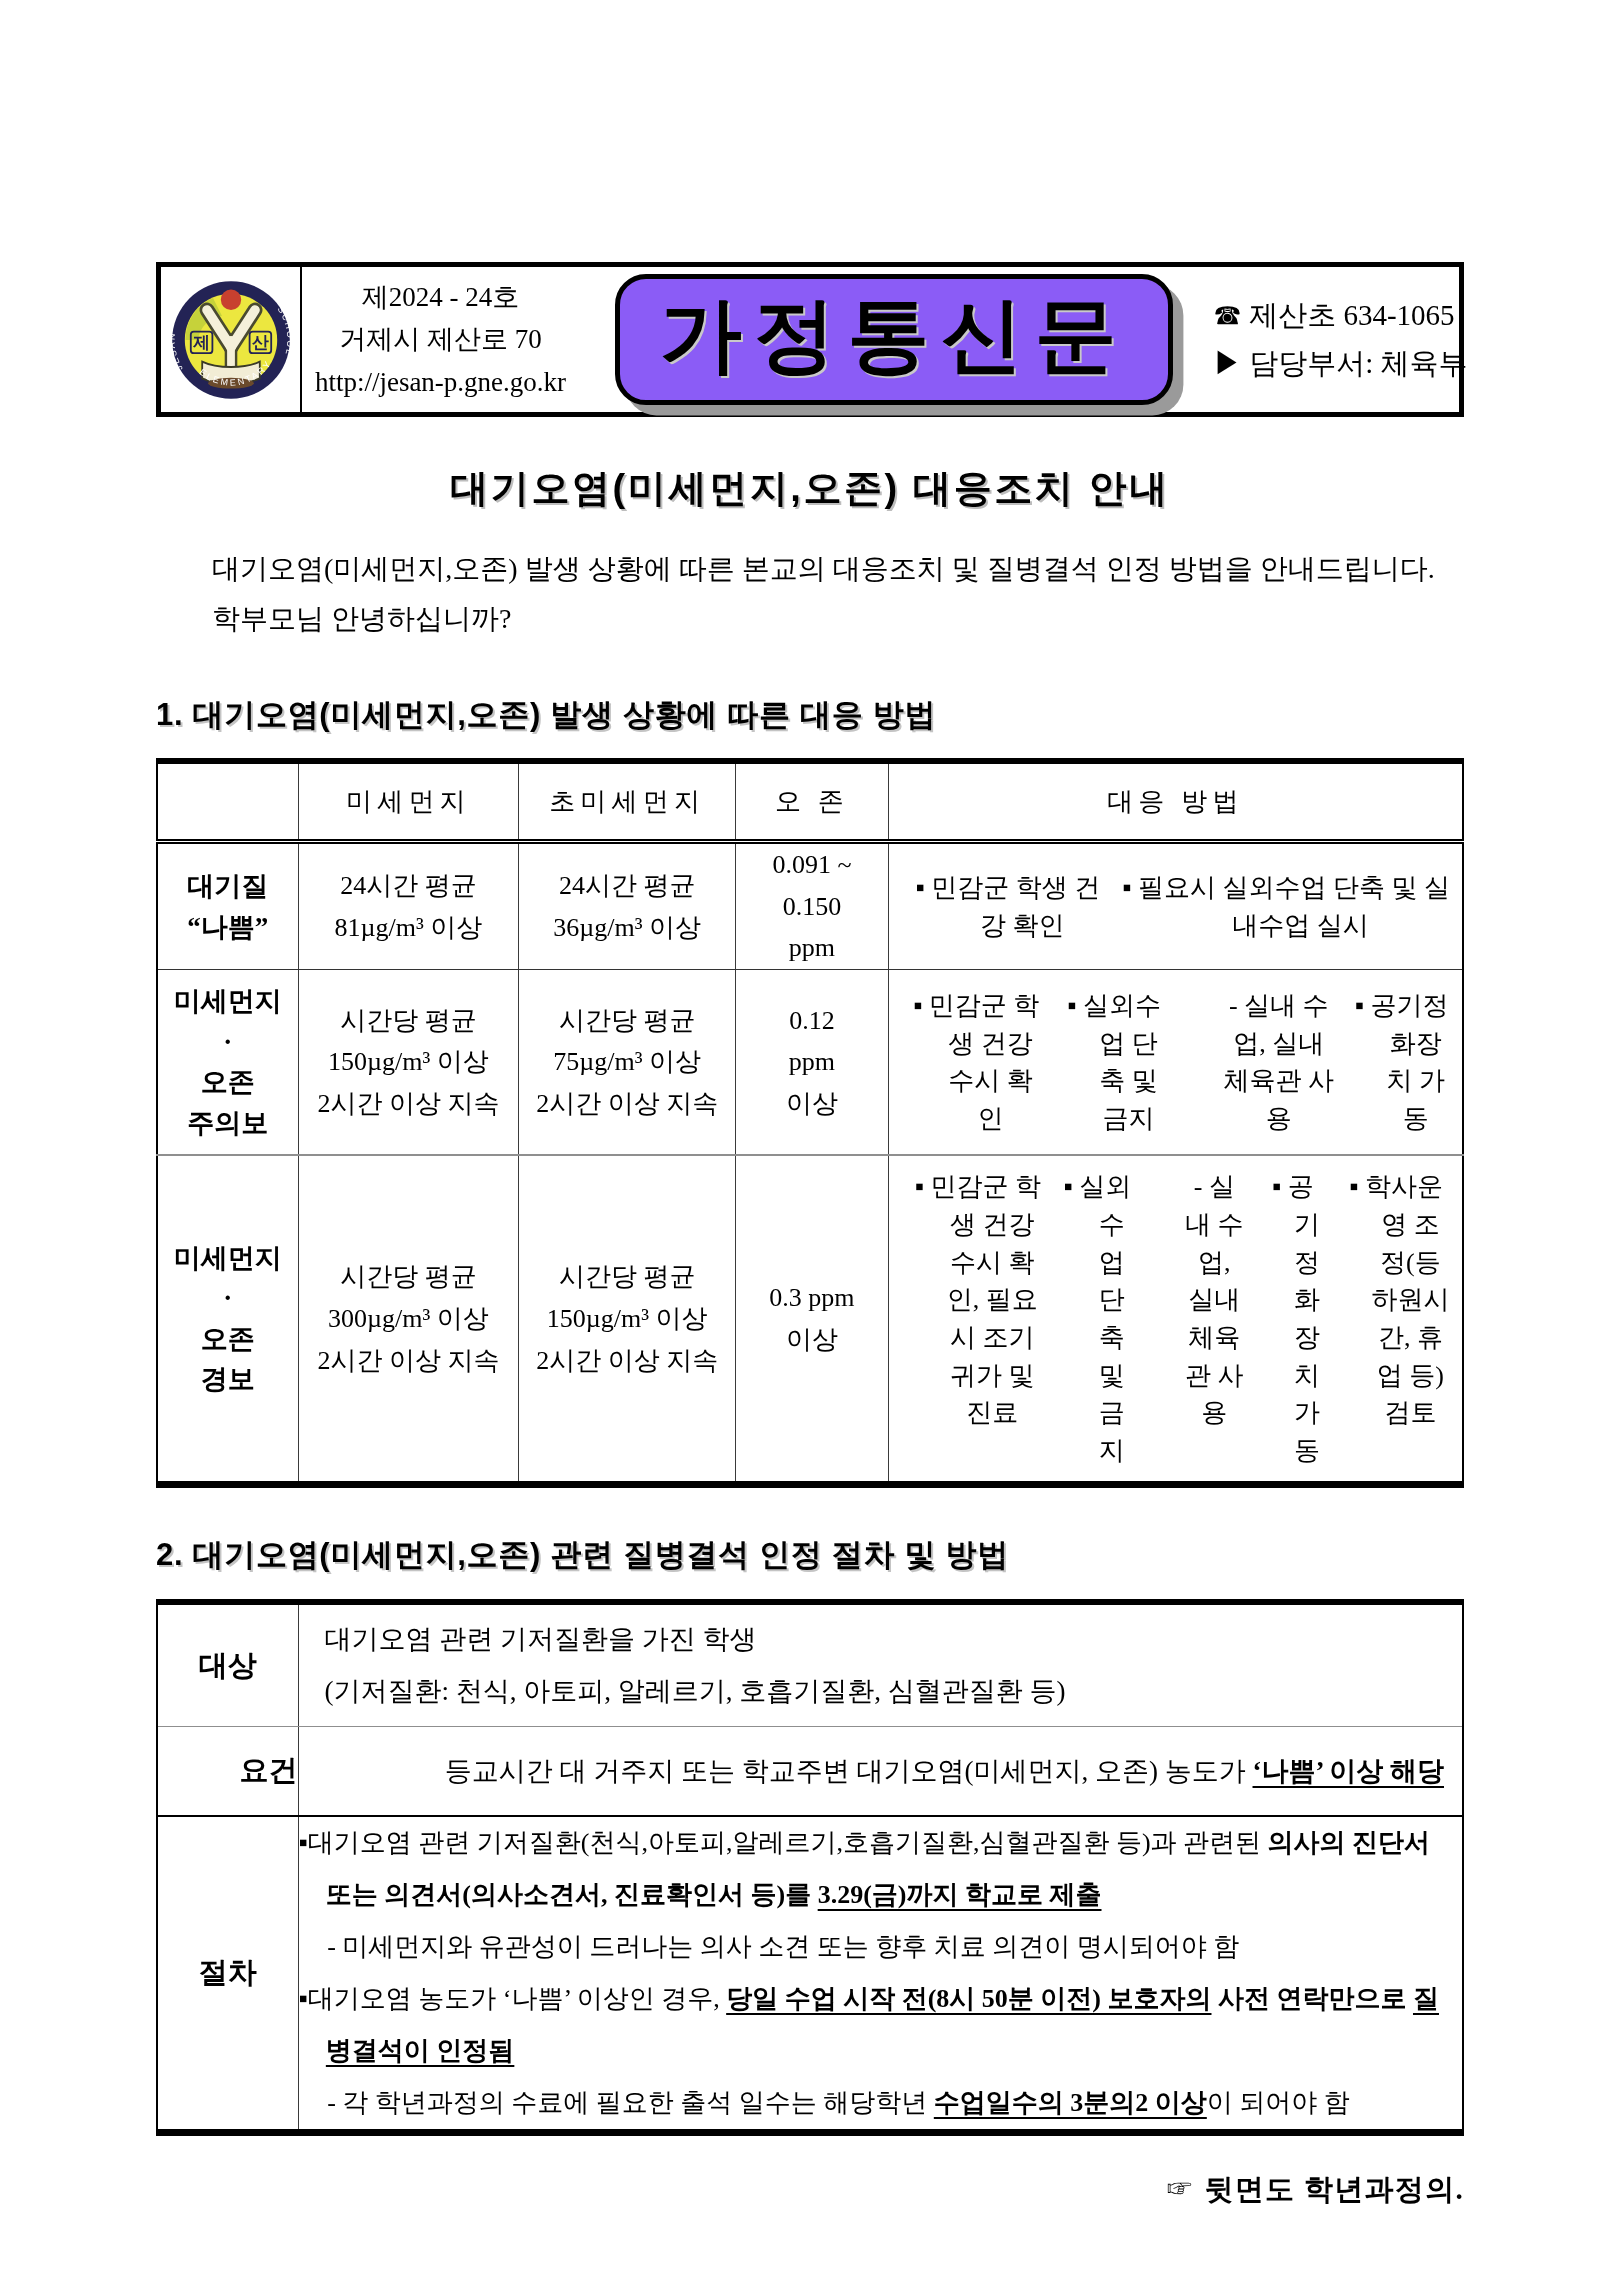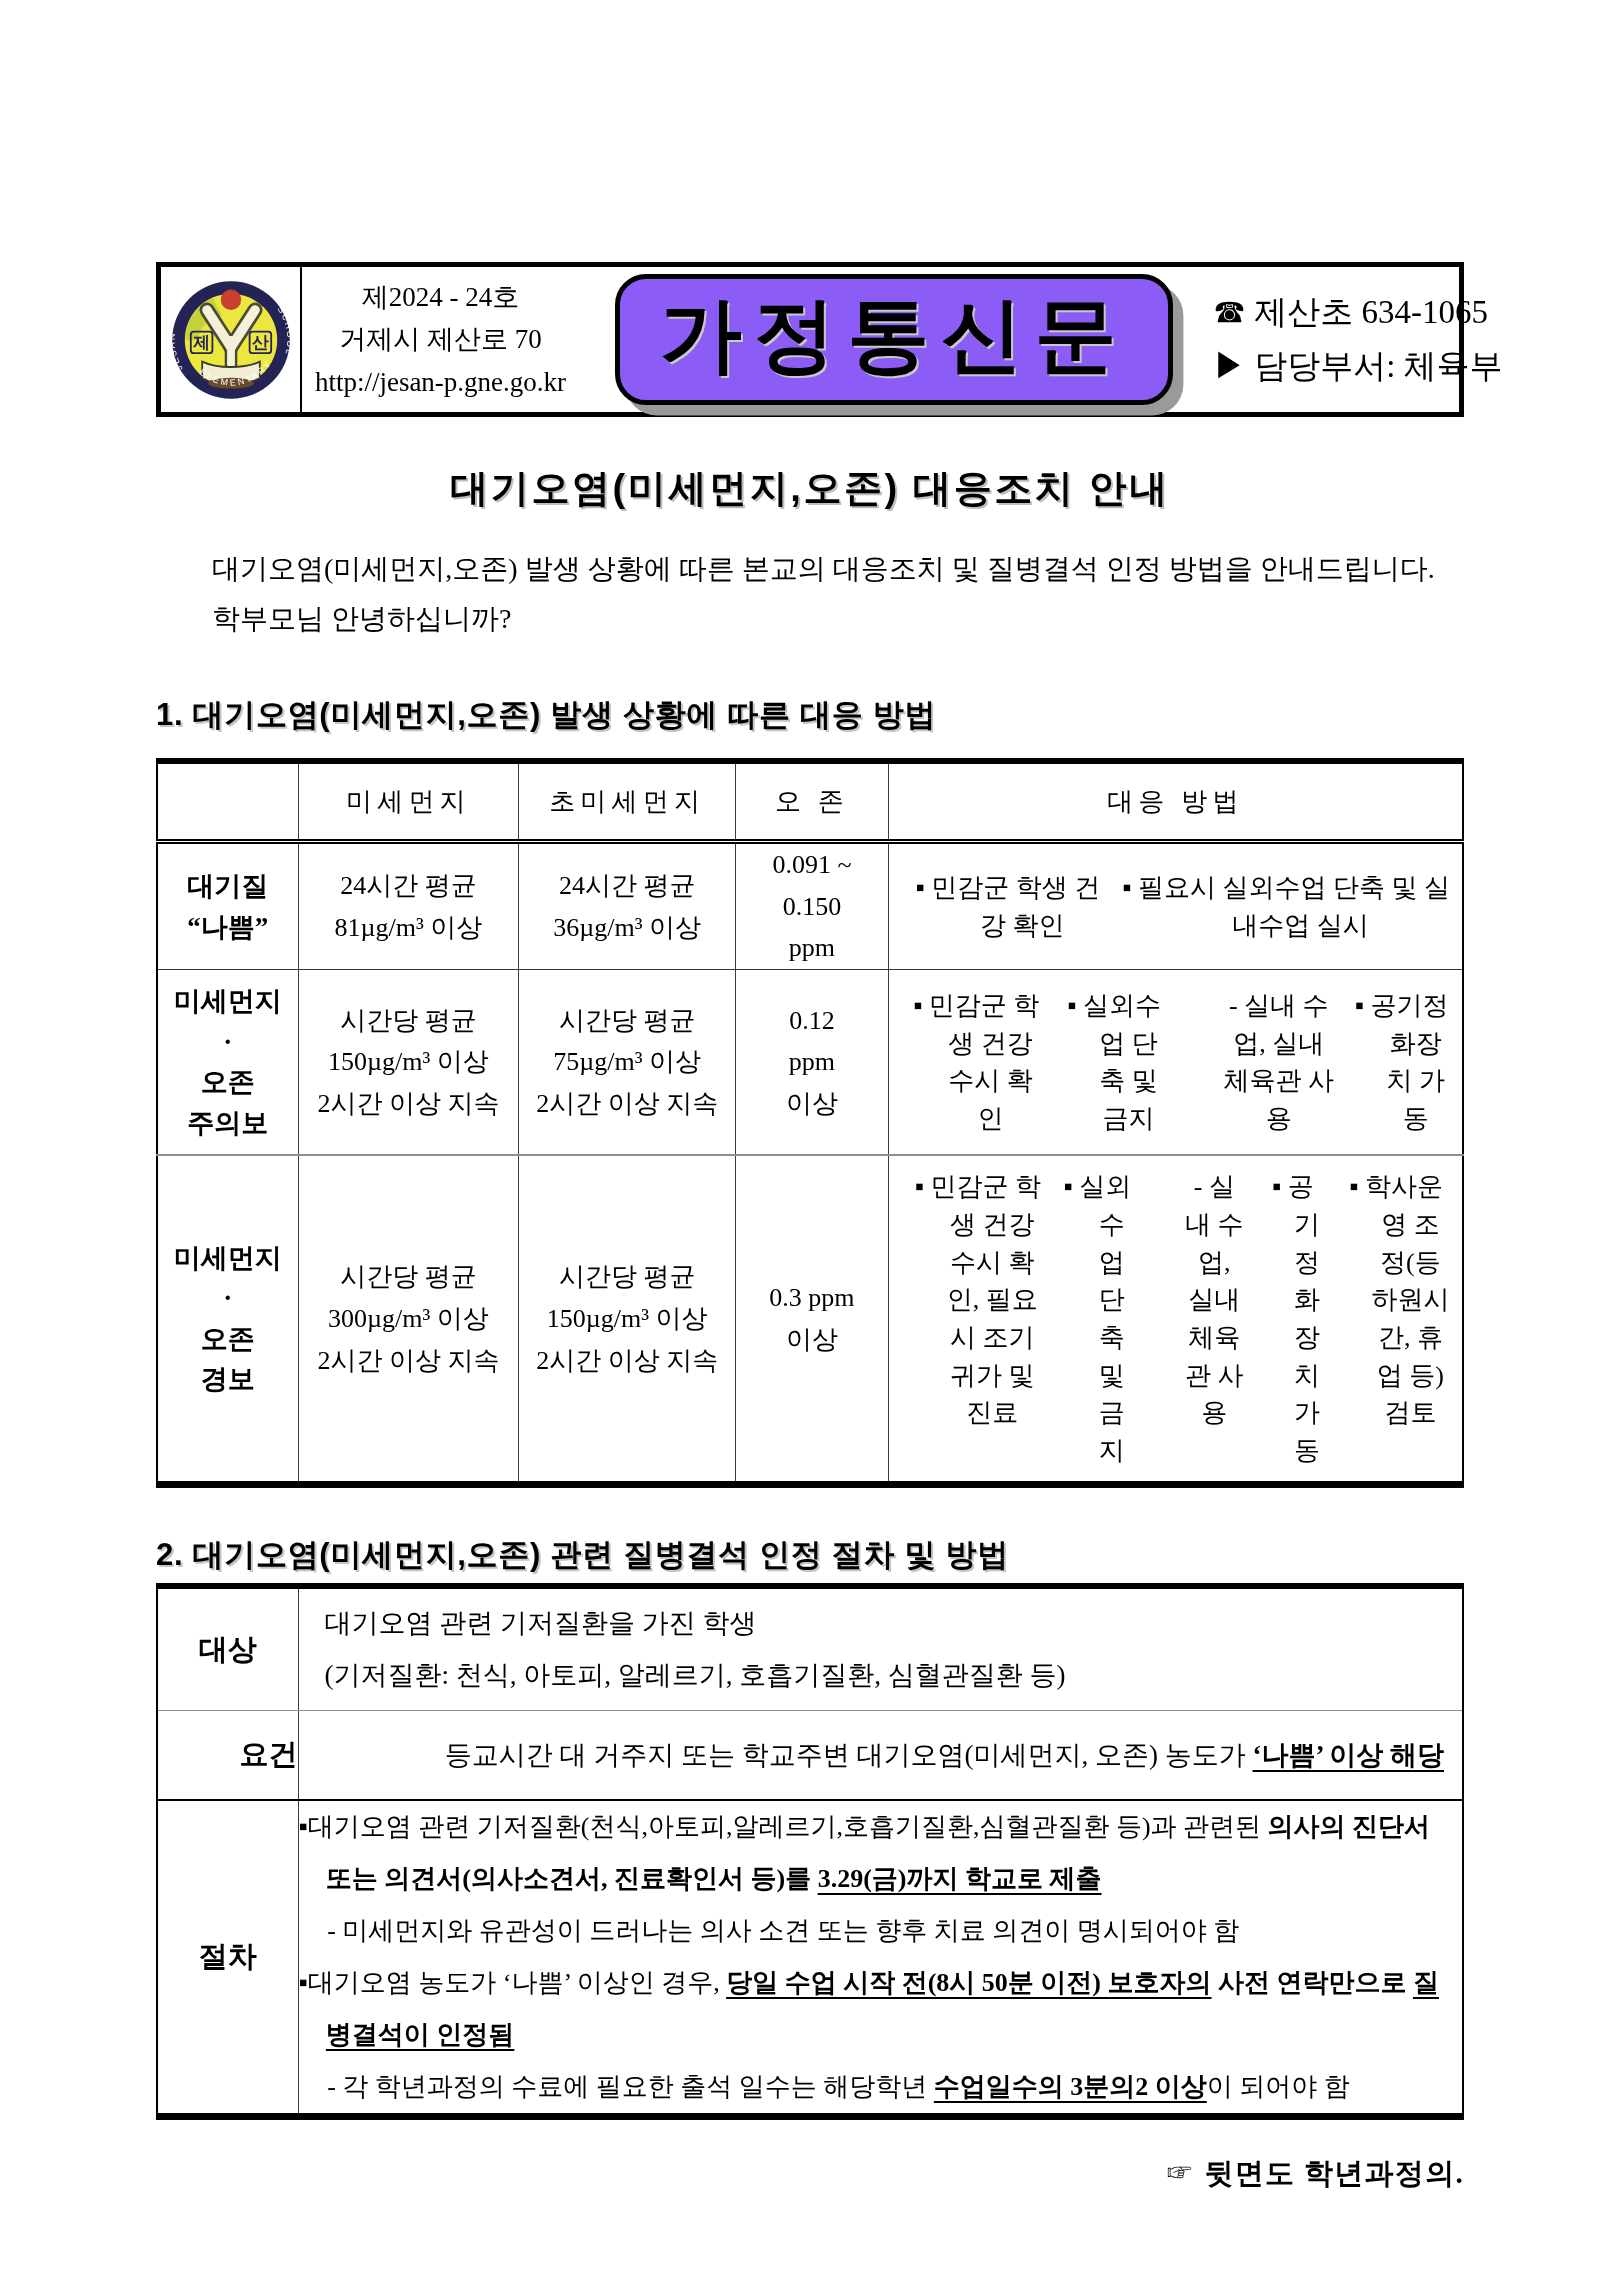--- a/index.html
+++ b/index.html
@@ -9,41 +9,41 @@
   .content { position:absolute; left:156px; top:262px; width:1308px; }
 
   
   .header-box { border:5.2px solid #000; height:155px; display:flex; align-items:stretch; background:#fff; }
   .logo-cell { width:141px; border-right:2.6px solid #000; display:flex; align-items:center; justify-content:center; }
   .info-cell { width:277px; display:flex; flex-direction:column; justify-content:center; text-align:center; font-size:27px; line-height:1.58; }
   .masthead-cell { flex:1; display:flex; align-items:center; justify-content:center; }
   .masthead-box { border:5.9px solid #000; border-radius:31px; background:#8b5cf6; box-shadow:10.4px 10.4px 0 #9a9a9a;
                   padding:2.6px 40px 9px 40px; font-size:82px; font-weight:bold; letter-spacing:11.7px;
                   font-family:"Liberation Serif", serif; text-shadow:2px 2px 0 #c9c9c9; white-space:nowrap; }
-  .contact-cell { width:250px; display:flex; flex-direction:column; justify-content:center; gap:9px; font-size:33px; line-height:1.35; padding-left:3.9px; }
+  .contact-cell { width:250px; display:flex; flex-direction:column; justify-content:center; gap:9px; font-size:29px; line-height:1.35; padding-left:3.9px; }
   .contact-line { white-space:nowrap; }
   .contact-line .ico { display:inline-block; width:1.25em; }
 
   
   .doc-title { margin-top:46px; text-align:center; font-family:"Liberation Sans", sans-serif; font-weight:bold;
                font-size:38px; letter-spacing:2.6px; text-shadow:2px 2px 0 #bdbdbd; }
   .intro { margin-top:30px; font-size:28px; line-height:1.78; text-align:justify; }
   .intro p { text-indent:2em; }
 
   
   .sec-heading { font-family:"Liberation Sans", sans-serif; font-weight:bold; font-size:31px; letter-spacing:0.7px;
                  text-shadow:2px 2px 0 #c4c4c4; }
   .sec1 { margin-top:50px; }
   .sec2 { margin-top:46px; }
 
   
   table { width:100%; border-collapse:collapse; table-layout:fixed; font-size:26px; background:#fff;
           border-top:6.5px solid #000; border-bottom:7.8px solid #000; border-left:2.6px solid #000; border-right:2.6px solid #000; }
   .tbl1 { margin-top:22px; }
-  .tbl2 { margin-top:7px; }
+  .tbl2 { margin-top:23px; }
   td,th { vertical-align:middle; }
   .vline { border-left:1.3px solid #3a3a3a; }
   .tbl1 thead th { height:81px; border-bottom:5.2px double #000; font-weight:normal; letter-spacing:5.2px; text-align:center; }
   .tbl1 td { text-align:center; }
   .cell-pre { white-space:pre-line; line-height:1.6; }
   .row-label { font-weight:bold; white-space:pre-line; line-height:1.5; font-size:27px; }
   .tbl1 tr.r1 td { height:124px; border-bottom:1.3px solid #333; }
   .tbl1 tr.r2 td { height:186px; border-bottom:2.6px solid #8f8f8f; }
   .tbl1 tr.r3 td { height:277px; }
   .actions { text-align:left; padding:11.7px 11.7px 11.7px 22px; }

